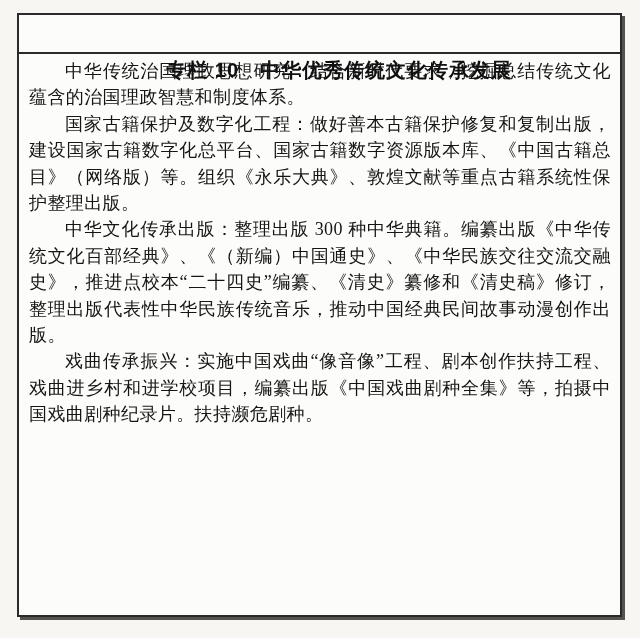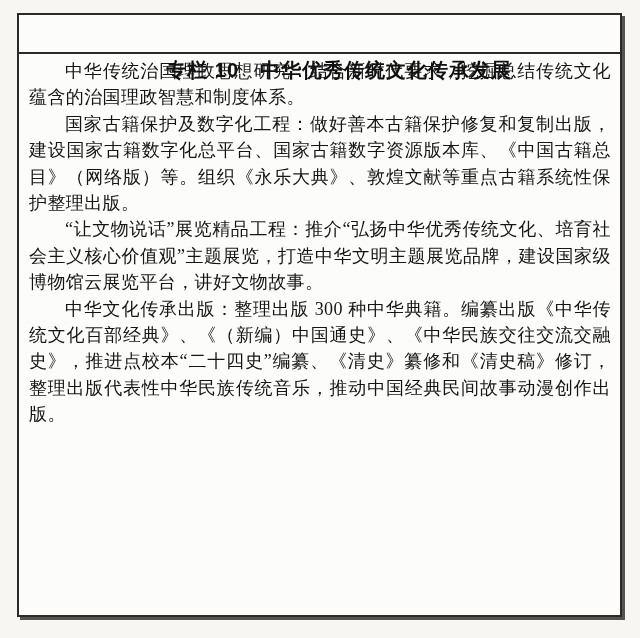--- a/index.html
+++ b/index.html
@@ -55,17 +55,17 @@
 <body>
 
 <div class="page">
   <div class="panel">
     <div class="panel-title">
       <span>专栏 10　中华优秀传统文化传承发展</span>
     </div>
     <div class="panel-body">
       <p>中华传统治国理政思想研究：结合新时代要求，挖掘总结传统文化蕴含的治国理政智慧和制度体系。</p>
       <p>国家古籍保护及数字化工程：做好善本古籍保护修复和复制出版，建设国家古籍数字化总平台、国家古籍数字资源版本库、《中国古籍总目》（网络版）等。组织《永乐大典》、敦煌文献等重点古籍系统性保护整理出版。</p>
-      <p>“让文物说话”展览精品工程：推介“弘扬中华优秀传统文化、培育社会主义核心价值观”主题展览，打造中华文明主题展览品牌，建设国家级博物馆云展览平台，讲好文物故事。</p>
       <p>中华文化传承出版：整理出版 300 种中华典籍。编纂出版《中华传统文化百部经典》、《（新编）中国通史》、《中华民族交往交流交融史》，推进点校本“二十四史”编纂、《清史》纂修和《清史稿》修订，整理出版代表性中华民族传统音乐，推动中国经典民间故事动漫创作出版。</p>
+      <p>戏曲传承振兴：实施中国戏曲“像音像”工程、剧本创作扶持工程、戏曲进乡村和进学校项目，编纂出版《中国戏曲剧种全集》等，拍摄中国戏曲剧种纪录片。扶持濒危剧种。</p>
     </div>
   </div>
 </div>
 
 </body></html>

